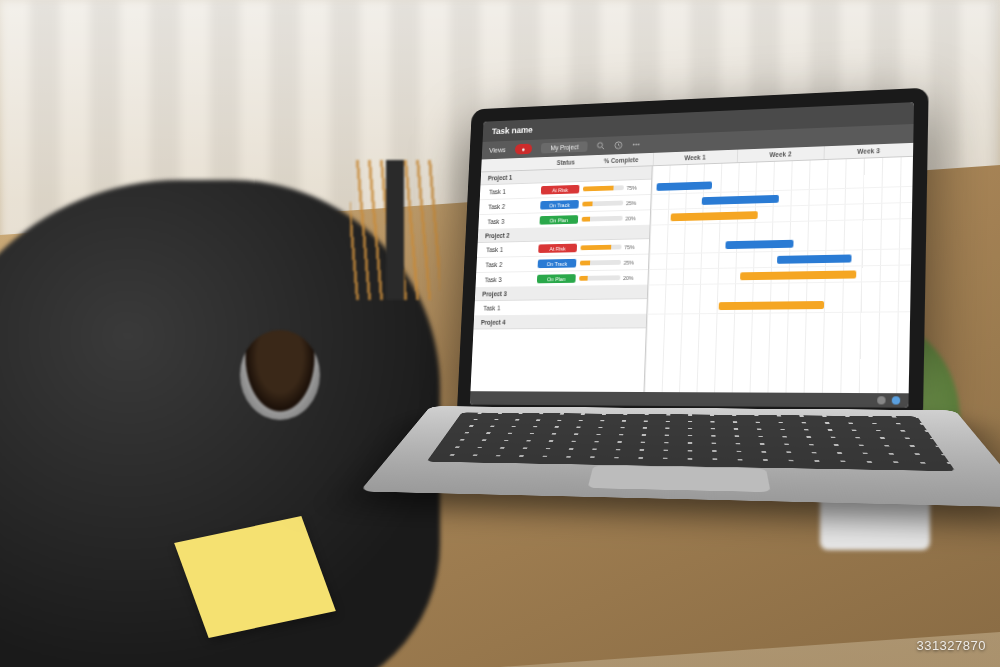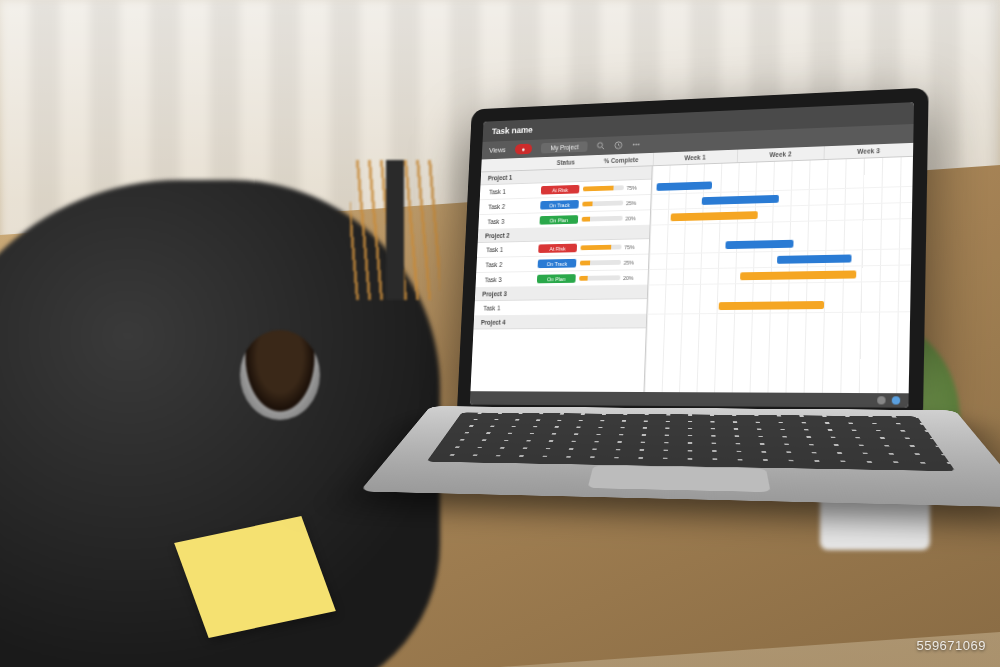--- a/index.html
+++ b/index.html
@@ -361,13 +361,13 @@
 
       <div class="footer-bar">
         <div class="footer-dot"></div>
         <div class="footer-dot" style="background:#5aa0e0"></div>
       </div>
 
     </div>
   </div>
 </div>
 
-<div class="watermark">559671069</div>
+<div class="watermark">331327870</div>
 
 </body></html>

